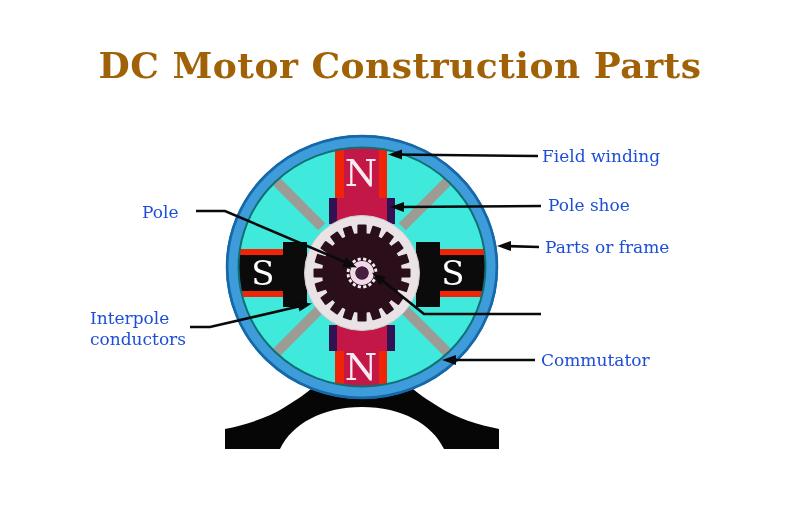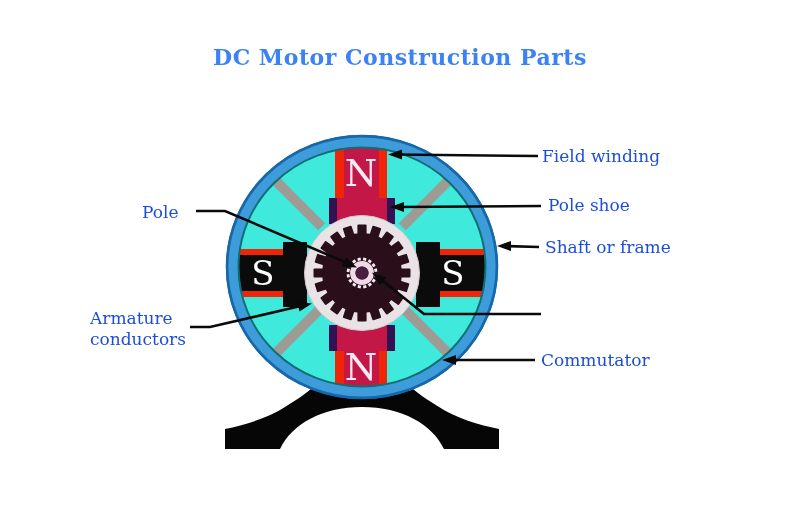--- a/index.html
+++ b/index.html
@@ -1,20 +1,20 @@
 <!DOCTYPE html>
 <html><head>
 <meta charset="utf-8">
 <style>
   html,body{margin:0;padding:0;background:#ffffff;}
   #stage{position:relative;width:800px;height:513px;background:#ffffff;overflow:hidden;
          font-family:"DejaVu Serif", serif;}
   #motor-svg{position:absolute;left:0;top:0;}
   .page-title{position:absolute;left:0;right:0;top:44px;text-align:center;
-              font-size:22px;font-weight:700;color:#3b82f6;letter-spacing:0.5px;}
+              font-size:36px;font-weight:700;color:#a16207;letter-spacing:0.5px;}
   .part-label{position:absolute;font-size:17px;color:#1d4ed8;line-height:21px;white-space:nowrap;}
   .part-label.wrap{white-space:normal;width:104px;}
   .lbl-field{left:542px;top:146px;}
   .lbl-shoe{left:548px;top:195px;}
   .lbl-yoke{left:545px;top:237px;}
   .lbl-comm{left:548px;top:302px;}
   .lbl-inter{left:541px;top:350px;}
   .lbl-shaft{left:142px;top:202px;}
   .lbl-arm{left:90px;top:308px;}
 </style>
@@ -140,18 +140,18 @@
       <polygon points="0,0 -14,-5 -14,5" transform="translate(442,360) rotate(180)"></polygon>
       <polygon points="0,0 -14,-5 -14,5" transform="translate(357,267.5) rotate(23)"></polygon>
       <polygon points="0,0 -14,-5 -14,5" transform="translate(312,303.5) rotate(-12.9)"></polygon>
     </g>
   </svg>
 
   <div class="page-title">DC Motor Construction Parts</div>
 
   <div class="part-label lbl-field">Field winding</div>
   <div class="part-label lbl-shoe">Pole shoe</div>
-  <div class="part-label lbl-yoke">Shaft or frame</div>
+  <div class="part-label lbl-yoke">Parts or frame</div>
   <div class="part-label lbl-inter">Commutator</div>
   <div class="part-label lbl-shaft">Pole</div>
-  <div class="part-label lbl-arm wrap">Armature conductors</div>
+  <div class="part-label lbl-arm wrap">Interpole conductors</div>
 
 </div>
 
 </body></html>

